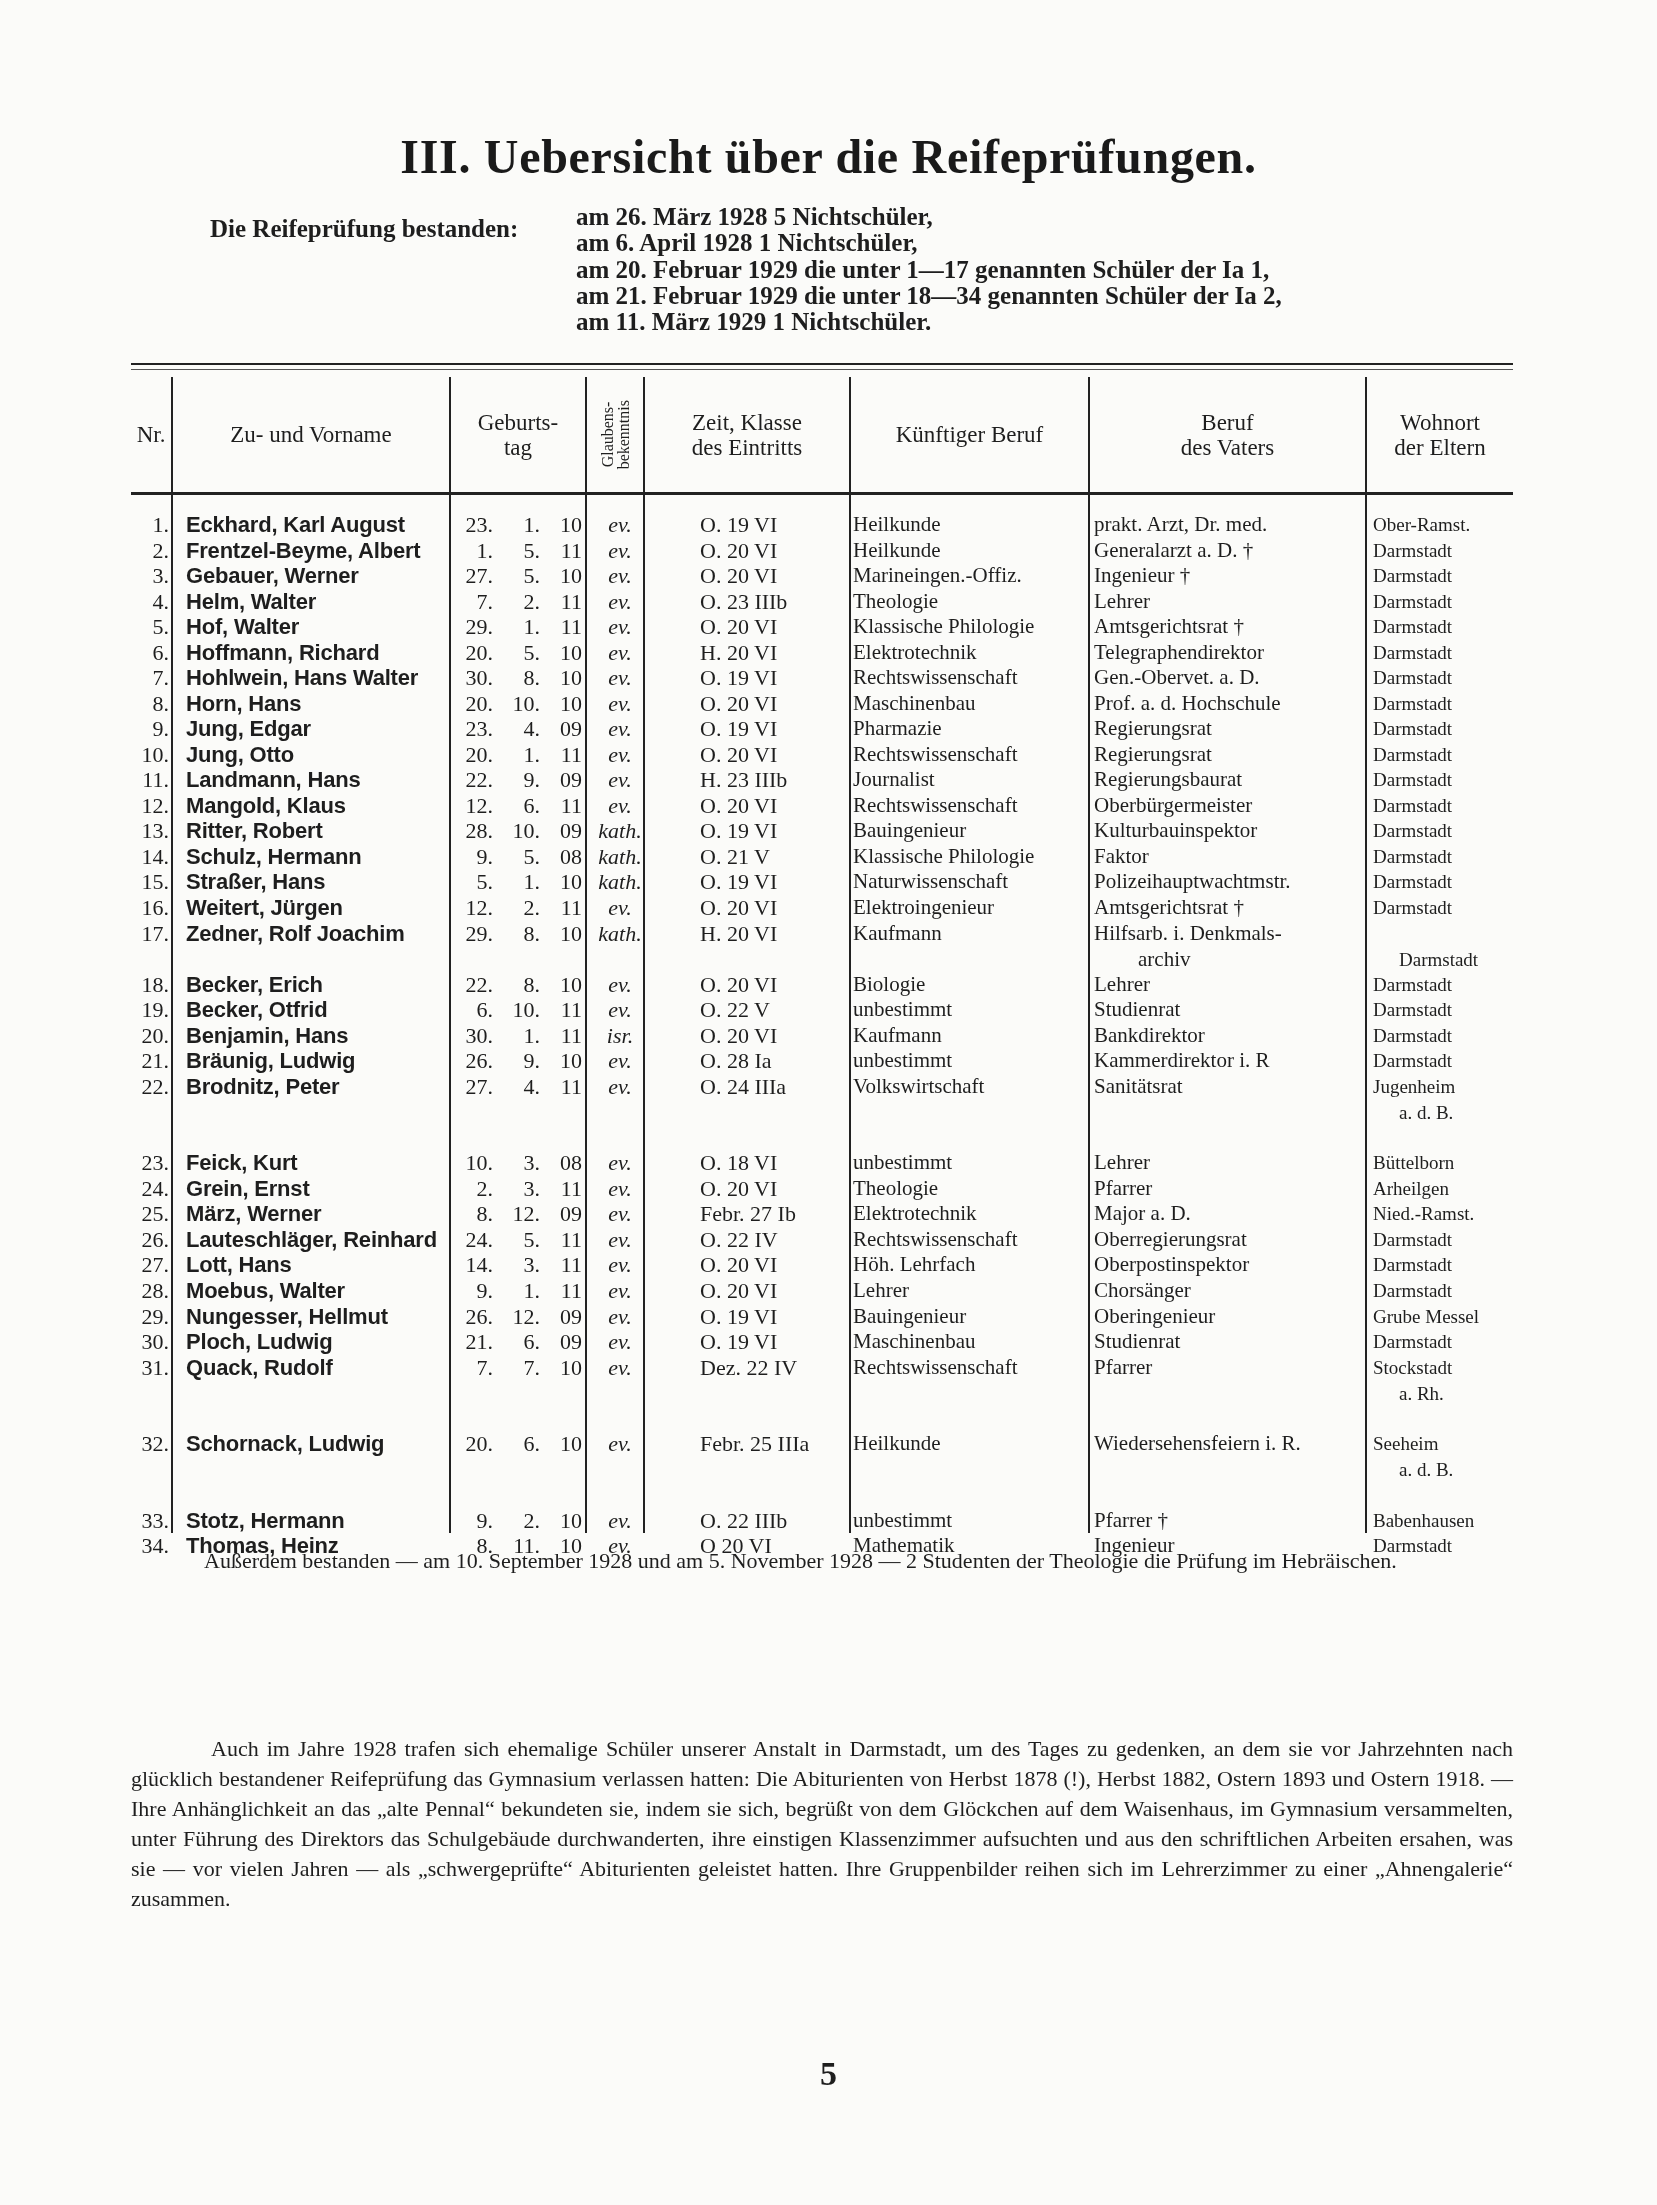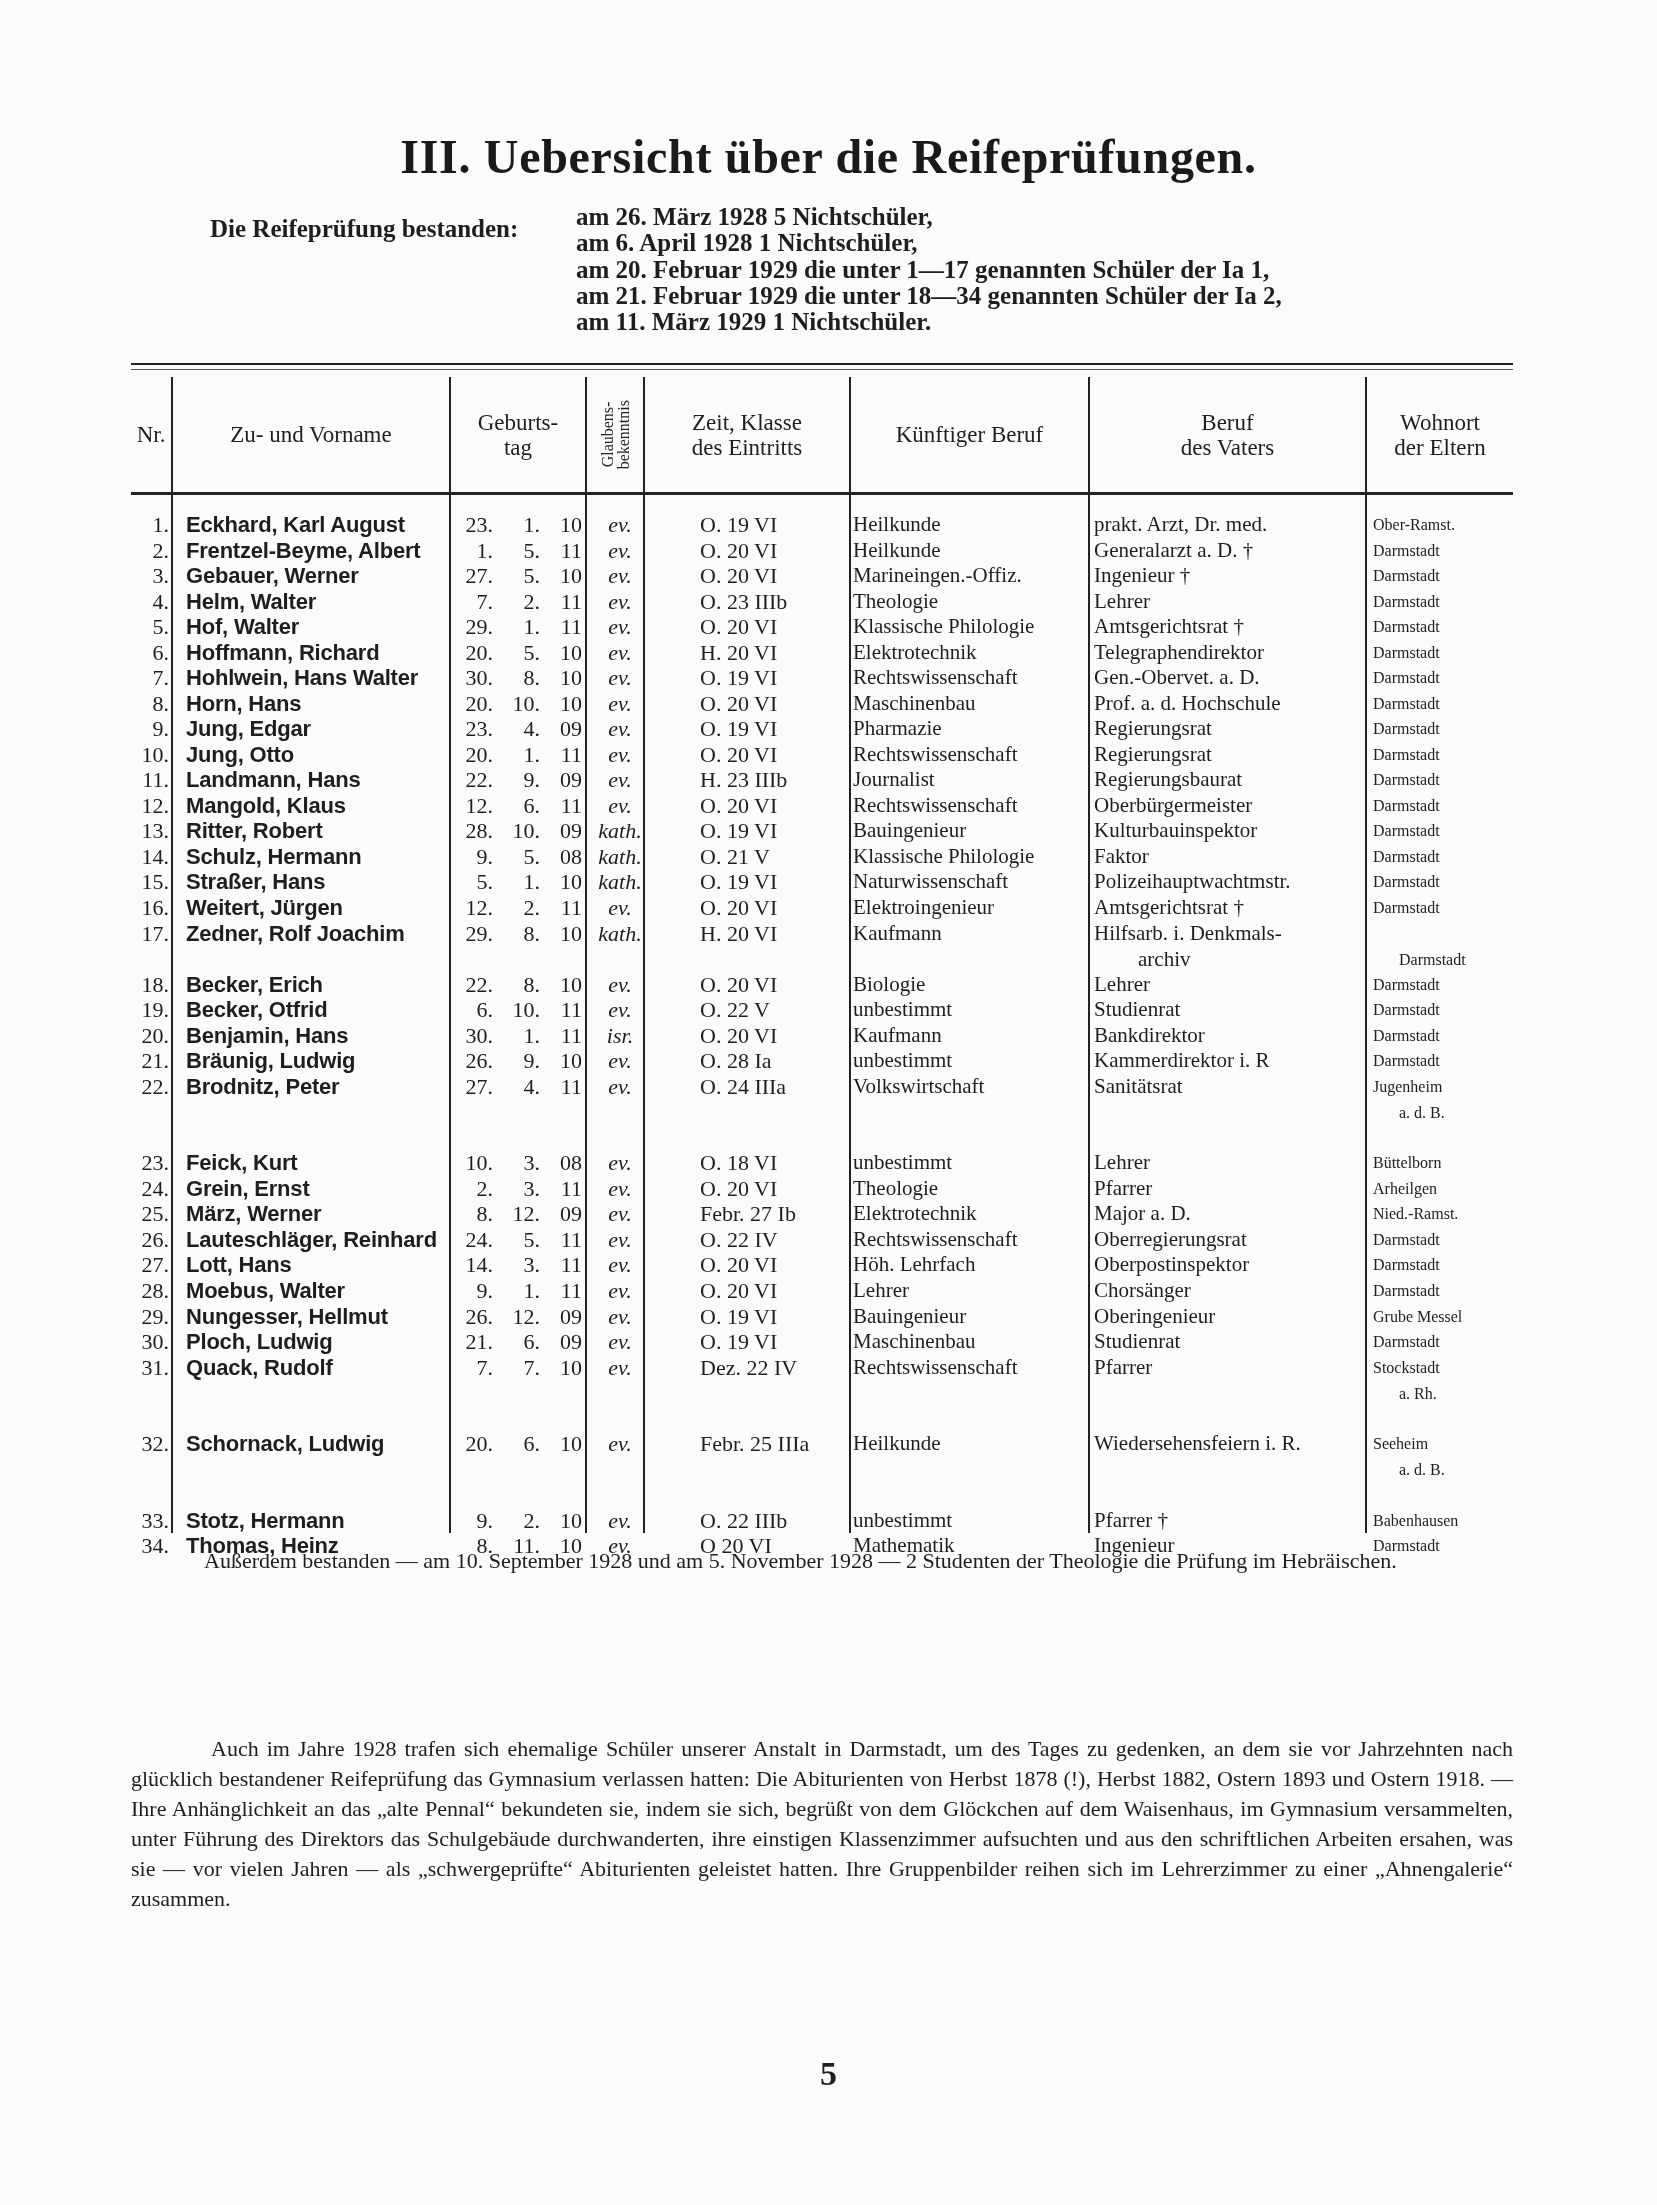--- a/index.html
+++ b/index.html
@@ -63,21 +63,21 @@
   .c-bd { left: 328px; width: 124px; font-family: "Liberation Serif", serif; }
   .c-bd span { position: absolute; top: 0; }
   .c-bd .d { left: 0; width: 34px; text-align: right; }
   .c-bd .m { left: 45px; width: 36px; text-align: right; }
   .c-bd .y { left: 89px; width: 34px; text-align: right; }
   .c-rel { left: 467px; width: 44px; text-align: center; font-family: "Liberation Serif", serif; font-style: italic; }
   .c-entry { left: 569px; width: 139px; font-family: "Liberation Serif", serif; }
   .c-future { left: 722px; font-family: "Liberation Serif", serif; font-size: 21px; }
   .c-father { left: 963px; font-family: "Liberation Serif", serif; font-size: 21px; }
   .c-father .l2 { position: absolute; left: 44px; top: 25.5px; }
-  .c-home { left: 1242px; font-family: "Liberation Serif", serif; font-size: 16px; }
+  .c-home { left: 1242px; font-family: "Liberation Serif", serif; font-size: 19px; }
   .c-home .l2 { position: absolute; left: 26px; top: 25.5px; }
 
   .footnote {
     position: absolute; left: 131px; top: 1526px; width: 1382px;
     font-family: "Liberation Serif", serif; font-size: 22px; line-height: 29px;
     text-align: justify; text-indent: 73px;
   }
 
   .subtitle {
     position: absolute; left: 0; width: 1657px; top: 1649px;

